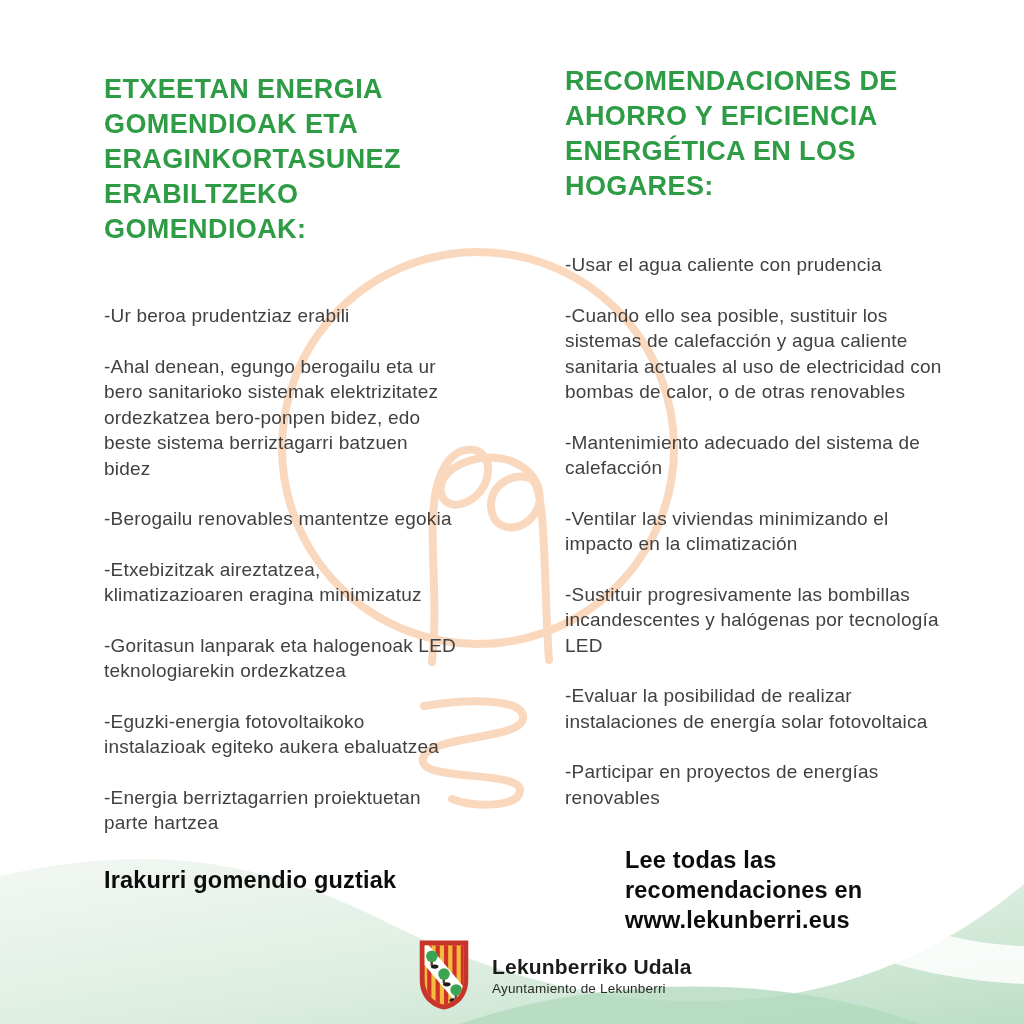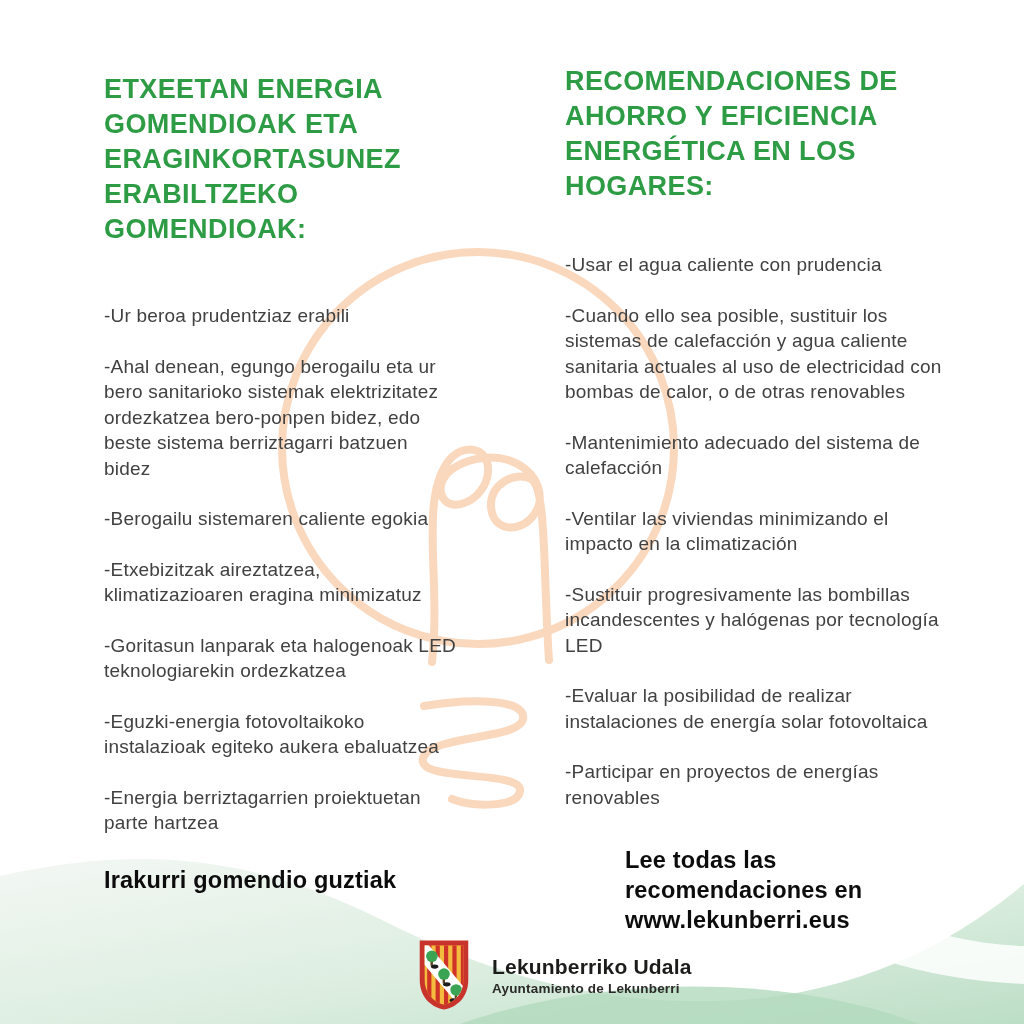--- a/index.html
+++ b/index.html
@@ -38,21 +38,21 @@
   .footer-right{left:625px;top:845px;}
   .logo{
     position:absolute;z-index:3;
     left:416px;top:938px;
     display:flex;align-items:center;gap:20px;
   }
   .logo-text .org-name{
     color:#1c1c1a;font-size:21px;font-weight:600;letter-spacing:.2px;
   }
   .logo-text .org-subtitle{
-    color:#2a2a28;font-size:13.5px;font-weight:700;margin-top:2px;letter-spacing:.2px;
+    color:#2a2a28;font-size:13.5px;font-weight:400;margin-top:2px;letter-spacing:.2px;
   }
   .doodle{stroke:var(--bulb-line,#FAD8BE);stroke-width:8;fill:none;stroke-linecap:round;}
 </style>
 </head>
 <body>
 
 <div class="poster">
 
   <svg class="bulb" width="1024" height="1024" viewBox="0 0 1024 1024" aria-hidden="true">
     <circle class="doodle" cx="478" cy="448" r="196"></circle>
@@ -88,21 +88,21 @@
     <h1 class="heading">
         <div class="hline">ETXEETAN ENERGIA</div>
         <div class="hline">GOMENDIOAK ETA</div>
         <div class="hline">ERAGINKORTASUNEZ</div>
         <div class="hline">ERABILTZEKO</div>
         <div class="hline">GOMENDIOAK:</div>
       </h1>
     <div class="body">
         <div class="item">-Ur beroa prudentziaz erabili</div>
         <div class="item">-Ahal denean, egungo berogailu eta ur bero sanitarioko sistemak elektrizitatez ordezkatzea bero-ponpen bidez, edo beste sistema berriztagarri batzuen bidez</div>
-        <div class="item">-Berogailu sistemaren caliente egokia</div>
+        <div class="item">-Berogailu renovables mantentze egokia</div>
         <div class="item">-Etxebizitzak aireztatzea, klimatizazioaren eragina minimizatuz</div>
         <div class="item">-Goritasun lanparak eta halogenoak LED teknologiarekin ordezkatzea</div>
         <div class="item">-Eguzki-energia fotovoltaikoko instalazioak egiteko aukera ebaluatzea</div>
         <div class="item">-Energia berriztagarrien proiektuetan parte hartzea</div>
       </div>
   </div>
 
   <div class="col col-right">
     <h1 class="heading">
         <div class="hline">RECOMENDACIONES DE</div>

